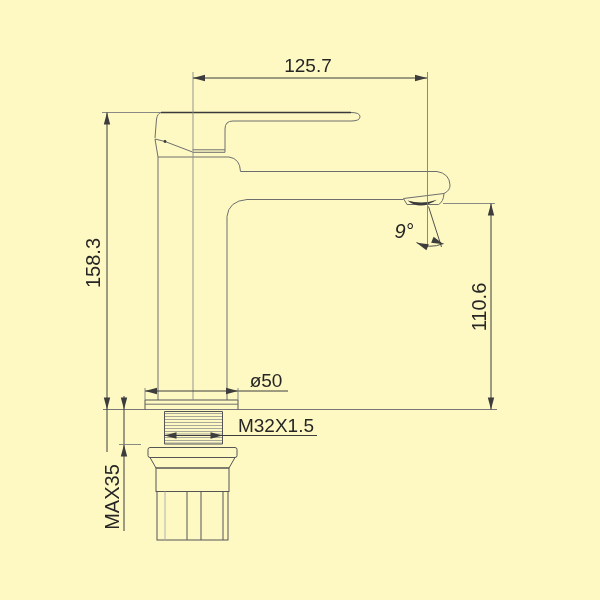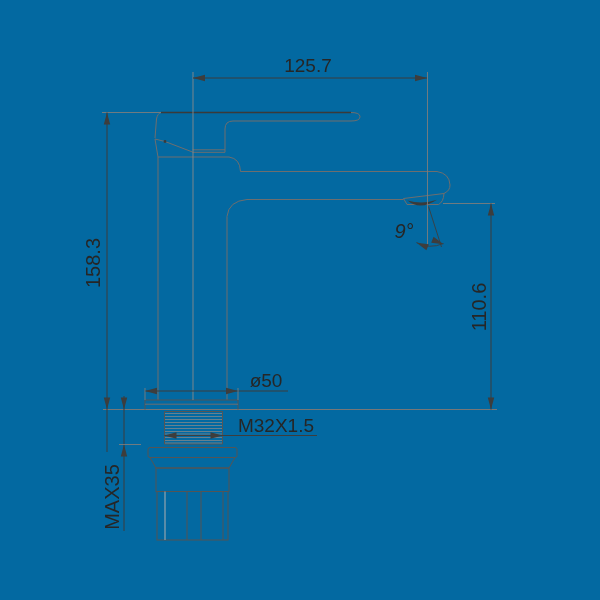--- a/index.html
+++ b/index.html
@@ -1,16 +1,16 @@
 <!DOCTYPE html>
 <html><head>
 <meta charset="utf-8">
 <style>
   html,body{margin:0;padding:0;background:#ffffff;}
-  .stage{width:600px;height:600px;background:#0369a1;position:relative;font-family:"Liberation Sans","DejaVu Sans",sans-serif;}
+  .stage{width:600px;height:600px;background:#fef9c3;position:relative;font-family:"Liberation Sans","DejaVu Sans",sans-serif;}
   svg{display:block;}
   .outline{stroke:#6e6e6e;stroke-width:1;fill:none;}
   .outline-dark{stroke:#3a3a3a;stroke-width:1.6;fill:none;}
   .dim{stroke:#3d3d3d;stroke-width:1;fill:none;}
   .ext{stroke:#7d7d7d;stroke-width:0.9;fill:none;}
   .center{stroke:#8a8a8a;stroke-width:0.9;fill:none;}
   .hatch{stroke:#8a8a8a;stroke-width:0.75;fill:none;}
   .arrow{fill:#3d3d3d;stroke:none;}
   .dimtext{fill:#262626;font-size:19px;}
   .dimtext-rot{fill:#262626;font-size:20px;}

